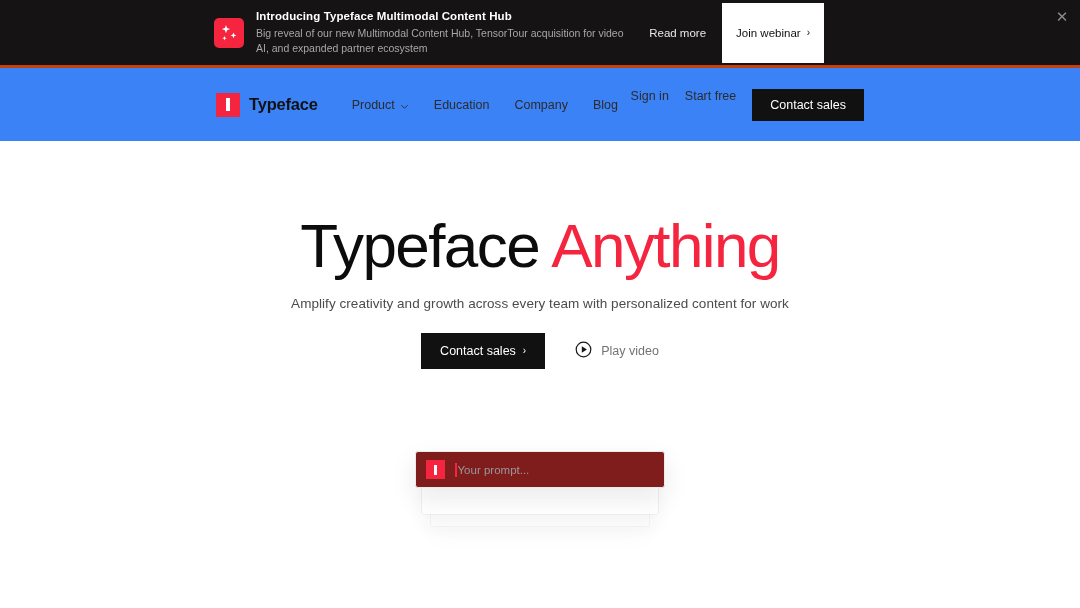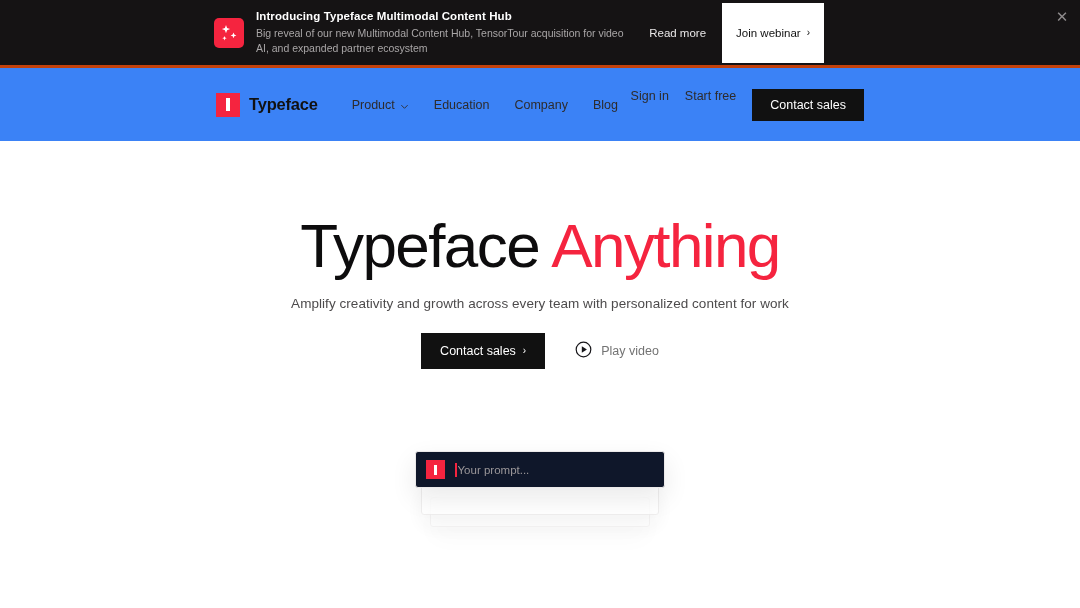--- a/index.html
+++ b/index.html
@@ -232,21 +232,21 @@
     border: 1px solid #eceaea;
     border-radius: 3px;
   }
   .prompt-stack-2 { width: 238px; height: 34px; top: 30px; opacity: .8; box-shadow: 0 12px 22px rgba(20,18,25,.055); }
   .prompt-stack-3 { width: 220px; height: 30px; top: 46px; opacity: .45; box-shadow: 0 14px 26px rgba(20,18,25,.05); }
   .prompt-box {
     position: relative;
     z-index: 3;
     width: 250px;
     height: 37px;
-    background: #0f172a;
+    background: #7f1d1d;
     border: 1px solid #eceaea;
     border-radius: 3px;
     display: flex;
     align-items: center;
     padding: 0 10px;
     box-shadow: 0 10px 26px rgba(20,18,25,.09);
   }
   .prompt-mark {
     width: 19px;
     height: 19px;

